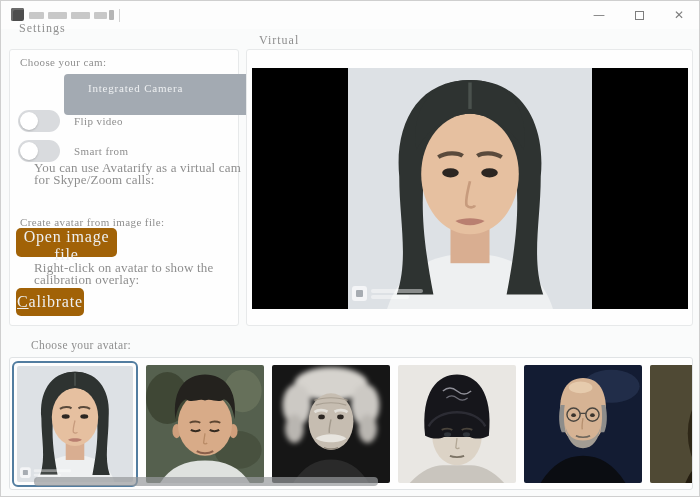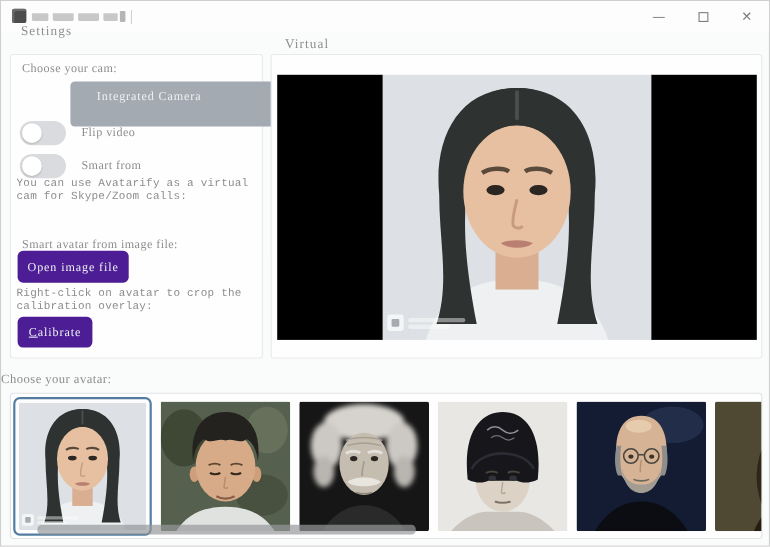--- a/index.html
+++ b/index.html
@@ -38,26 +38,26 @@
                 letter-spacing:.8px; line-height:29px; padding-left:24px; cursor:pointer;margin-left:48px; }
   .chevron { position:absolute; right:10px; top:0; line-height:29px; font-size:8px; color:#f2f4f5;
              font-family:"DejaVu Sans",sans-serif; }
   .toggle-row { position:absolute; left:8px; display:flex; align-items:center; }
   .tr1{top:60px;} .tr2{top:90px;} .tr3{top:138px;}
   .toggle { width:42px; height:22px; background:#d9dbde; border-radius:11px; position:relative;
             cursor:pointer; flex:0 0 auto; }
   .knob { position:absolute; left:2px; top:2px; width:18px; height:18px; background:#ffffff;
           border-radius:50%; box-shadow:0 1px 2px rgba(0,0,0,.18); }
   .toggle-label { margin-left:14px; color:#8e8e8e; font-size:11px; letter-spacing:.4px; }
-  .note { position:absolute; left:5px; width:222px; color:#8e8e8e; font-size:10px;
-          line-height:11.5px; letter-spacing:.2px;font-family:Liberation Mono, monospace; }
+  .note { position:absolute; left:24px; width:222px; color:#8e8e8e; font-size:13px;
+          line-height:11.5px; letter-spacing:.2px; }
   .note1 { top:112px; } .note2 { top:212px; }
   .create-label { top:166px; }
-  .gray-btn { position:absolute; left:6px; background:#4c1d95; border:none; border-radius:5px;
-              color:#eef0f2; font-family:"Liberation Serif","DejaVu Serif",serif; font-size:11px;
+  .gray-btn { position:absolute; left:6px; background:#a16207; border:none; border-radius:5px;
+              color:#eef0f2; font-family:"Liberation Serif","DejaVu Serif",serif; font-size:16px;
               letter-spacing:.8px; cursor:pointer;text-align:center; }
   .open-btn { top:178px; width:101px; height:29px; }
   .calibrate-btn { top:238px; width:68px; height:28px; }
   .calibrate-btn .btn-text { display:block; }
   .calibrate-btn .btn-text::first-letter { text-decoration:underline; }
 
   
   .preview-card { left:245px; top:48px; width:447px; height:277px; }
   .image-area { position:absolute; left:5px; top:18px; width:436px; height:241px; display:flex; }
   .black-bar { width:96px; height:100%; background:#000; flex:0 0 auto; }
@@ -67,21 +67,21 @@
   .wm-chip { width:15px; height:15px; background:rgba(255,255,255,.85); border-radius:3px;
              position:relative; }
   .wm-chip::after { content:""; position:absolute; left:4px; top:4px; width:7px; height:7px;
                     background:#9aa0a6; border-radius:1px; }
   .wm-lines { margin-left:4px; }
   .wm-line { height:4px; background:rgba(255,255,255,.55); border-radius:2px; margin:2px 0; }
   .wm-l1{width:52px;} .wm-l2{width:38px;}
   .watermark.small { left:3px; bottom:4px; transform:scale(.72); transform-origin:left bottom; }
 
   
-  .avatar-label { position:absolute; left:0; top:338px; color:#8e8e8e; font-size:11.5px;
+  .avatar-label { position:absolute; left:30px; top:338px; color:#8e8e8e; font-size:11.5px;
                   letter-spacing:.4px; }
   .avatar-strip { position:absolute; left:8px; top:356px; width:684px; height:133px;
                   background:#fefefe; border:1px solid #e0e3e5; border-radius:3px;
                   display:flex; align-items:center; gap:8px; padding:0 0 0 2px; overflow:hidden; }
   .avatar { width:118px; height:118px; flex:0 0 auto; overflow:hidden; border-radius:2px;
             position:relative; cursor:pointer; }
   .avatar-selected { width:126px; height:126px; border:2px solid #527da0; border-radius:6px;
                      padding:3px; background:#fdfdfd; }
   .avatar-selected .avatar-inner { width:116px; height:116px; overflow:hidden; border-radius:2px;
                                    position:relative; }
@@ -131,25 +131,25 @@
     <div class="toggle-row tr2">
       <div class="toggle">
         <div class="knob"></div>
       </div>
       <span class="toggle-label">Smart from</span>
     </div>
 
     <div class="note note1">You can use Avatarify as a virtual cam for Skype/Zoom calls:</div>
 
 
-    <div class="s-label create-label">Smart avatar from image file:</div>
+    <div class="s-label create-label">Create avatar from image file:</div>
 
     <button class="gray-btn open-btn">Open image file</button>
 
-    <div class="note note2">Right-click on avatar to crop the calibration overlay:</div>
+    <div class="note note2">Right-click on avatar to show the calibration overlay:</div>
 
     <button class="gray-btn calibrate-btn">
       <span class="btn-text">Calibrate</span>
     </button>
   </div>
 
   <div class="card preview-card">
     <div class="image-area">
       <div class="black-bar"></div>
       <div class="video-frame">

